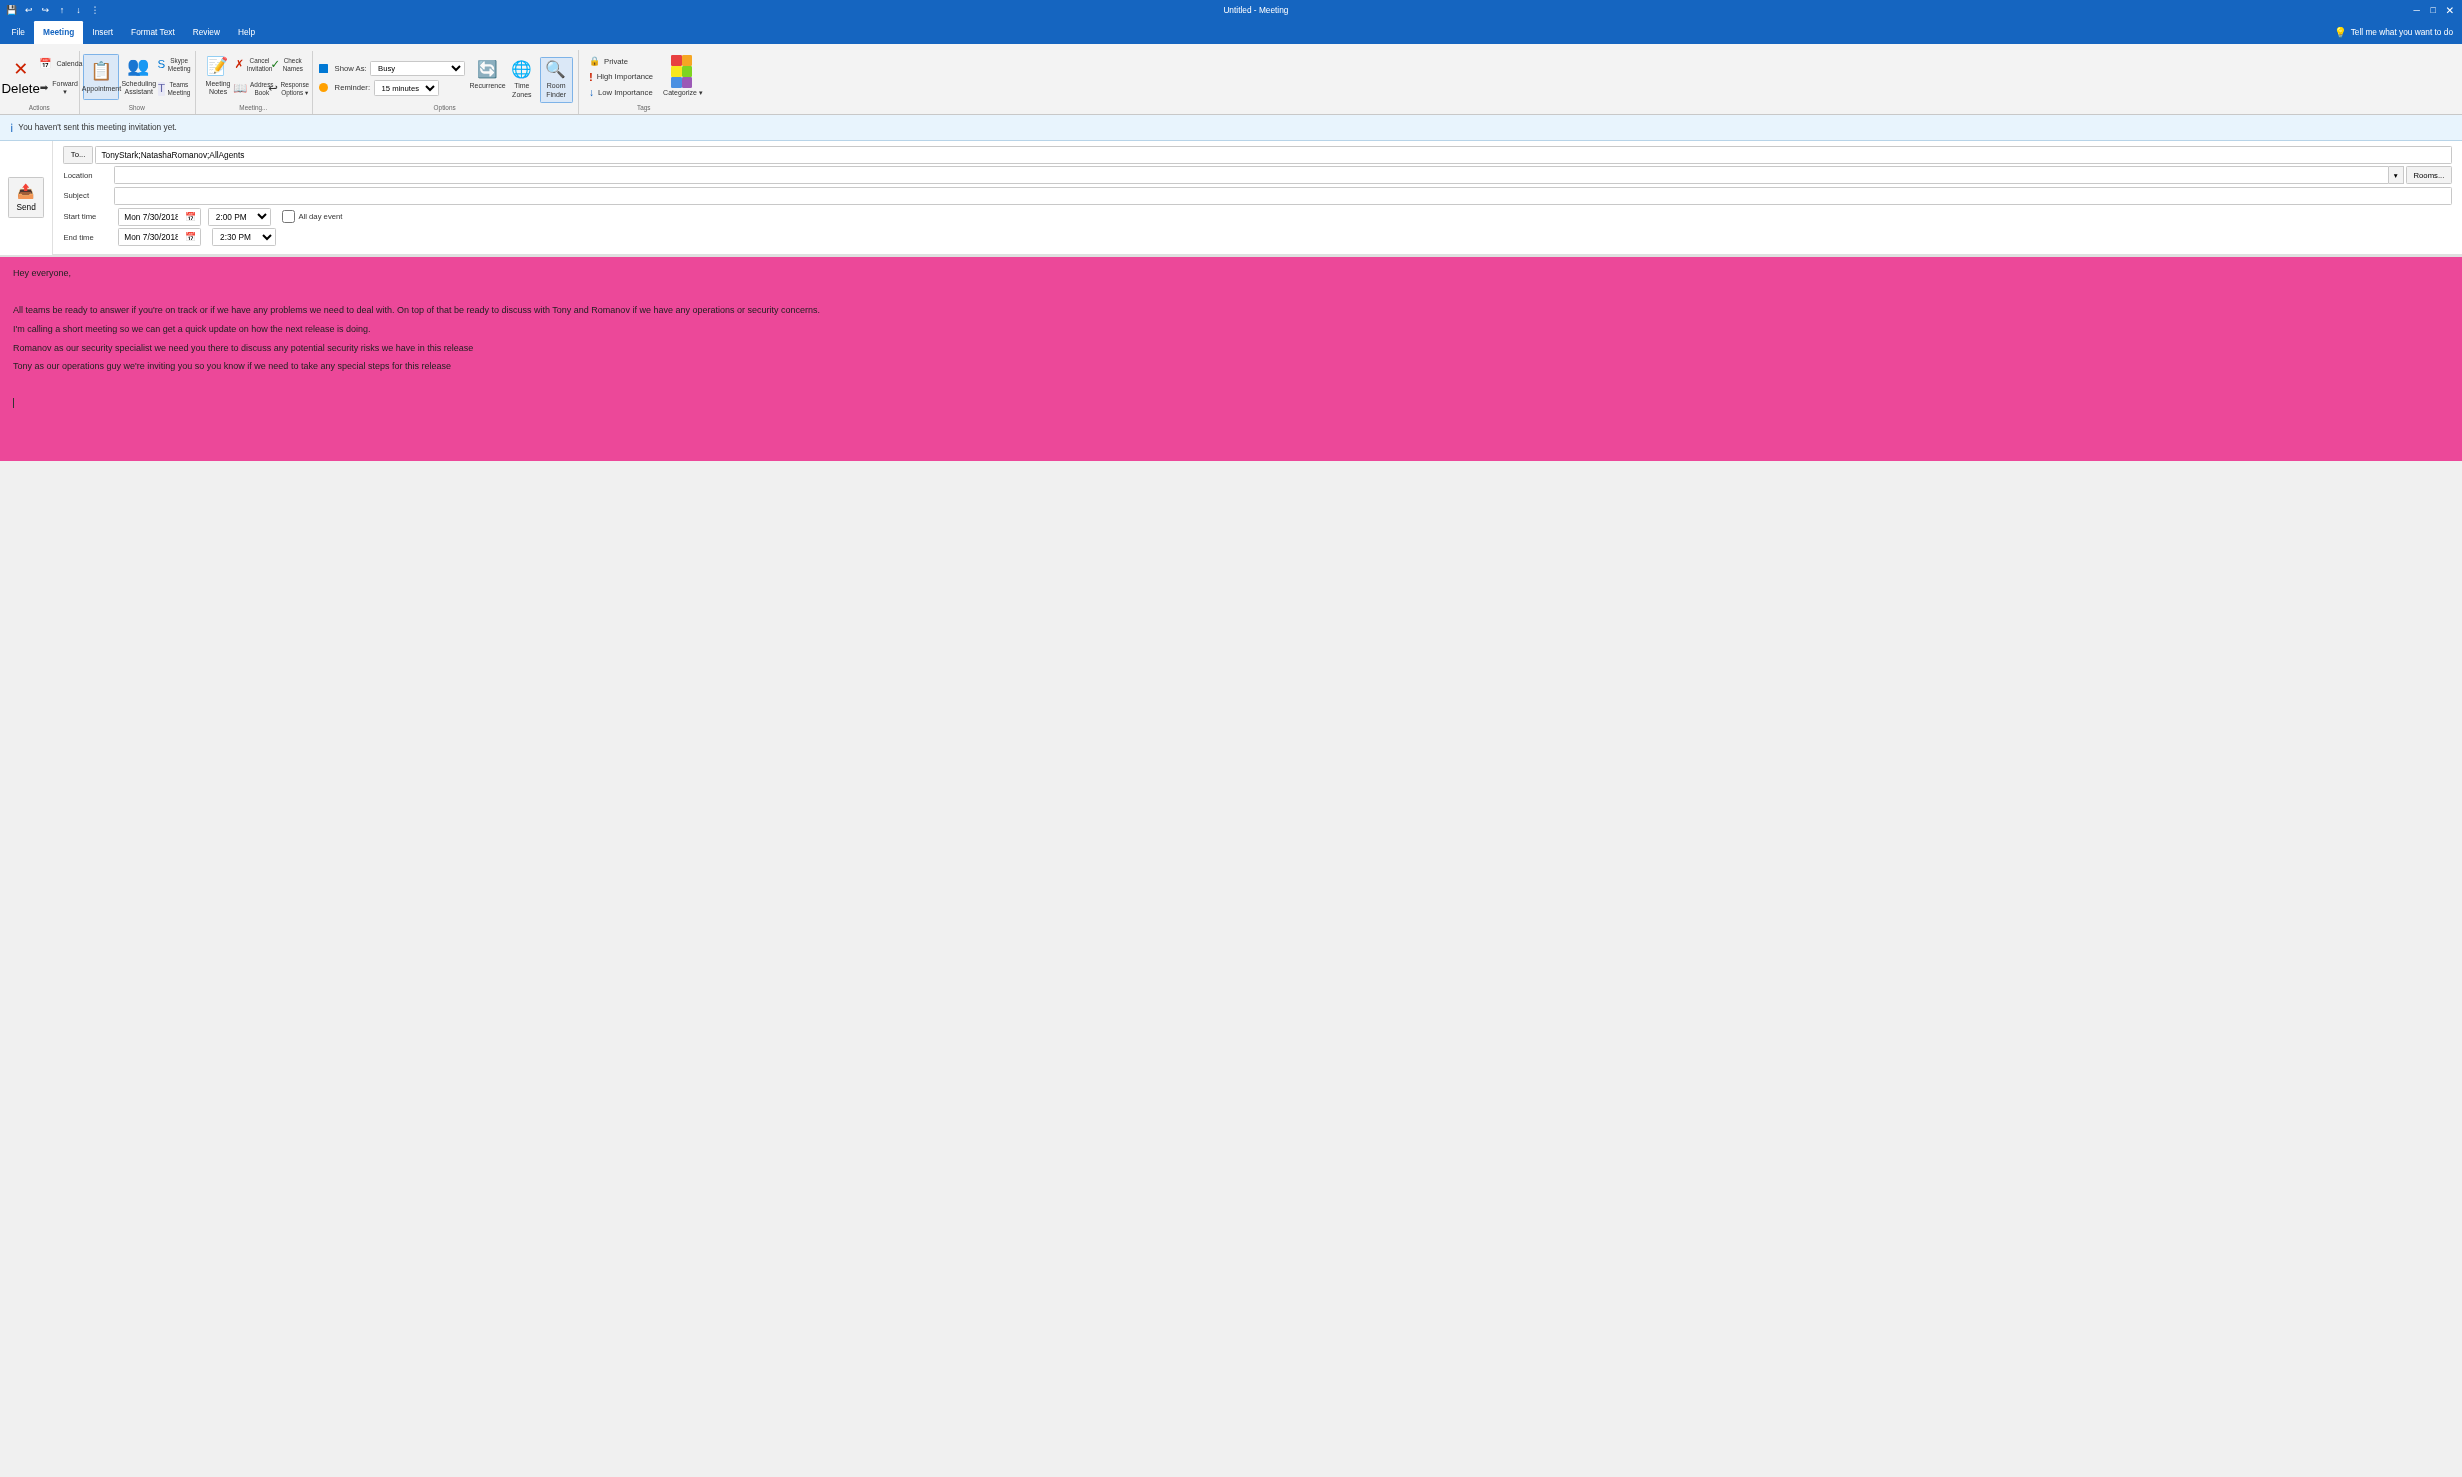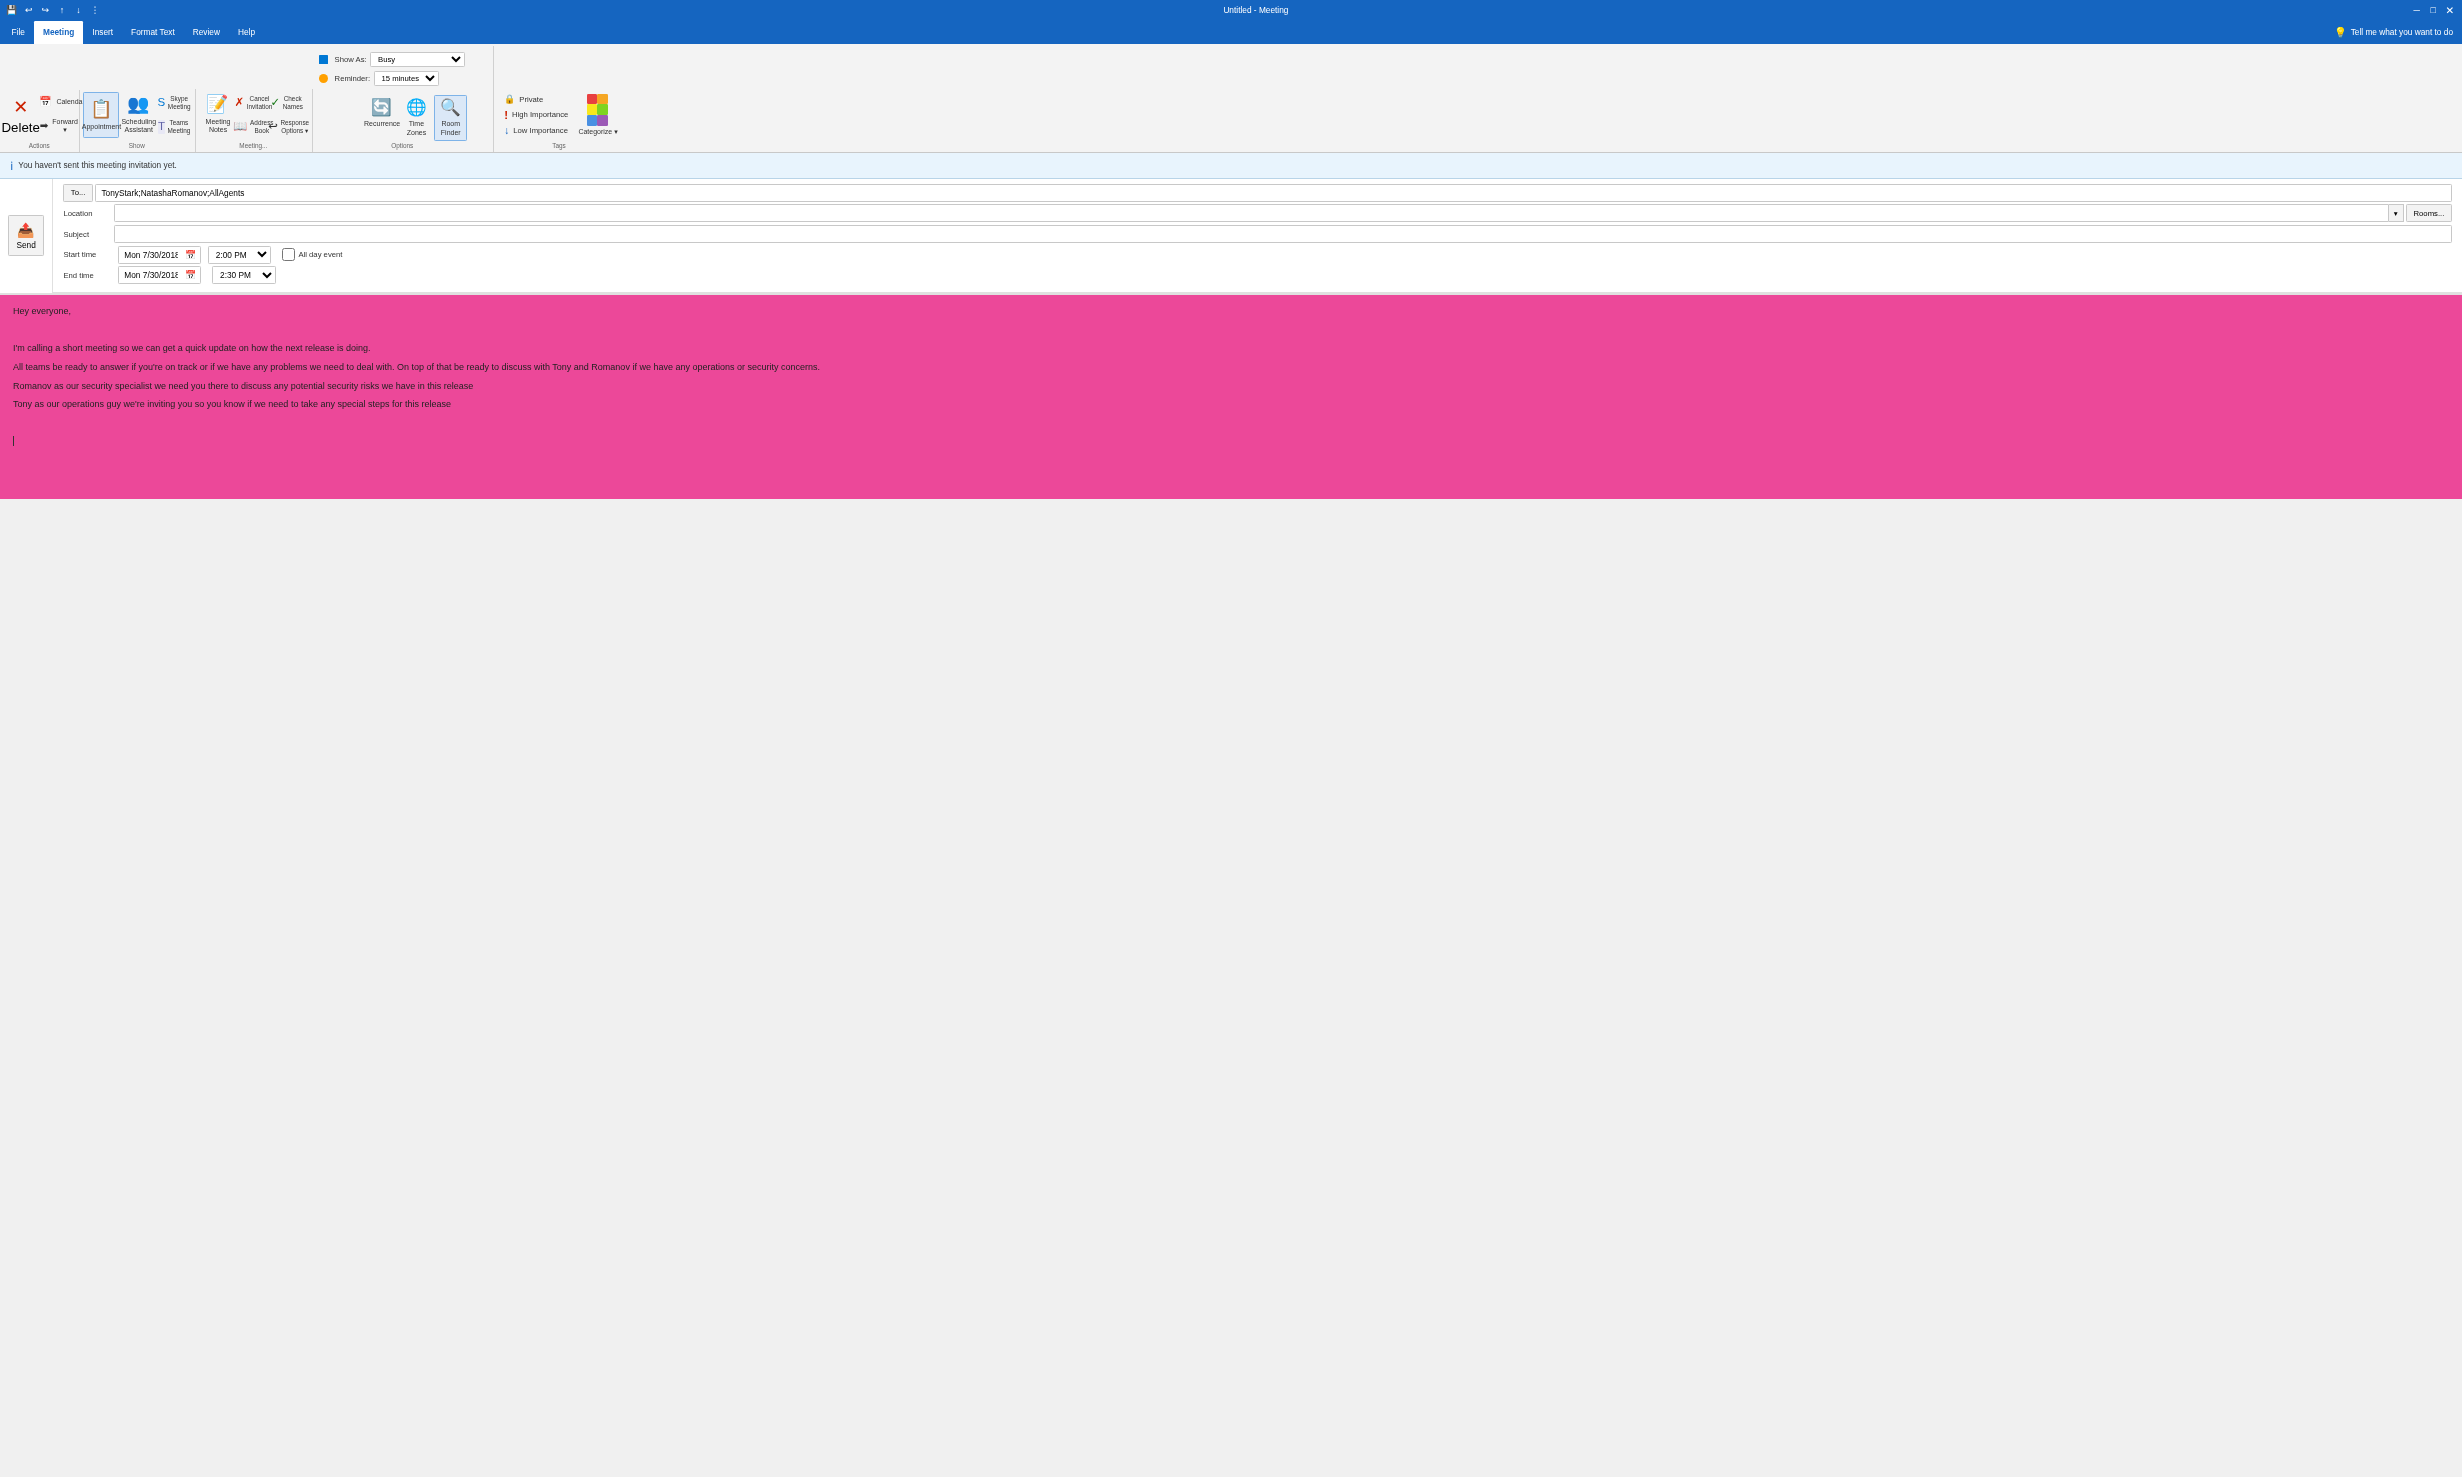--- a/index.html
+++ b/index.html
@@ -441,21 +441,21 @@
         <button class="ribbon-btn-small" style="min-height:22px;width:36px;flex-direction:row;gap:2.6px;">
           <span style="font-size:11.5px;">↩</span>
           <span style="font-size:6.4px;">Response<br>Options ▾</span>
         </button>
       </div>
     </div>
     <div class="ribbon-group-label">Meeting...</div>
   </div>
 
   <div class="ribbon-group" style="min-width:180px;">
-    <div style="display:flex;flex-direction:column;align-items:flex-end;flex:1;gap:3.8px;padding-top:2.6px;">
+    <div style="display:flex;flex-direction:row;align-items:center;flex:1;gap:3.8px;padding-top:2.6px;">
       <div class="ribbon-options-group">
         <div class="ribbon-option-row">
           <span style="display:inline-block;width:9px;height:9px;background:#0078d4;border-radius:0.6px;margin-right:2.6px;"></span>
           <span class="ribbon-option-label">Show As:</span>
           <select class="ribbon-select">
             <option>Busy</option>
             <option>Free</option>
             <option>Tentative</option>
             <option>Out of Office</option>
             <option>Working Elsewhere</option>
@@ -605,21 +605,21 @@
             </select>
           </div>
         </div>
       </div>
     </div>
   </div>
 
   <div class="body-area" contenteditable="true" id="body-content" style="">
       <p>Hey everyone,</p>
       <p><br></p>
+      <p>All teams be ready to answer if you're on track or if we have any problems we need to deal with. On top of that be ready to discuss with Tony and Romanov if we have any operations or security concerns.</p>
       <p>I'm calling a short meeting so we can get a quick update on how the next release is doing.</p>
-      <p>All teams be ready to answer if you're on track or if we have any problems we need to deal with. On top of that be ready to discuss with Tony and Romanov if we have any operations or security concerns.</p>
       <p>Romanov as our security specialist we need you there to discuss any potential security risks we have in this release</p>
       <p>Tony as our operations guy we're inviting you so you know if we need to take any special steps for this release</p>
       <p><br></p>
       <p><span class="cursor-line">&nbsp;</span></p>
     </div>
 </div>
 
 
 </body></html>

